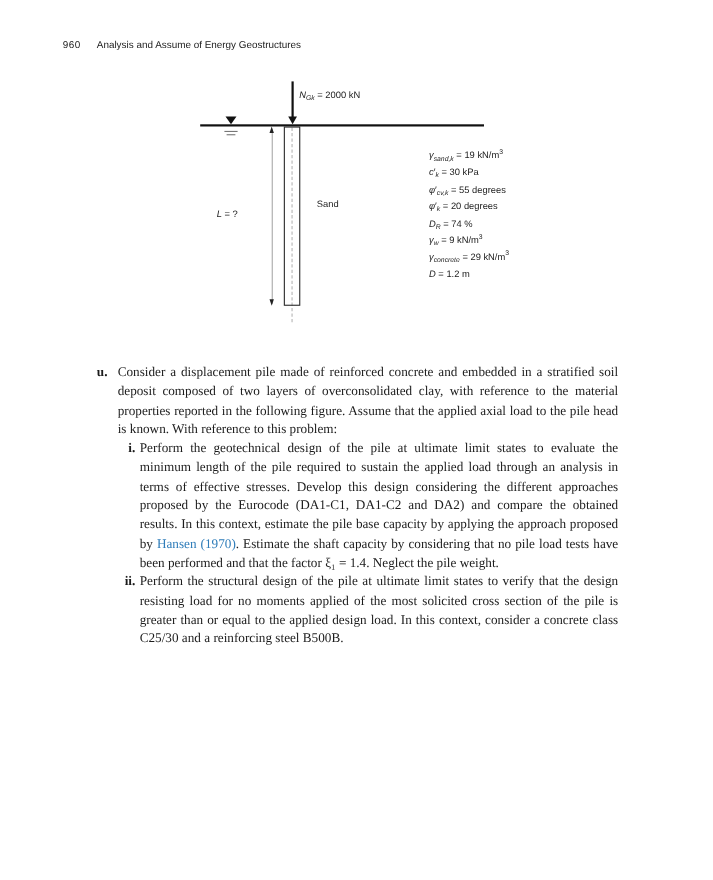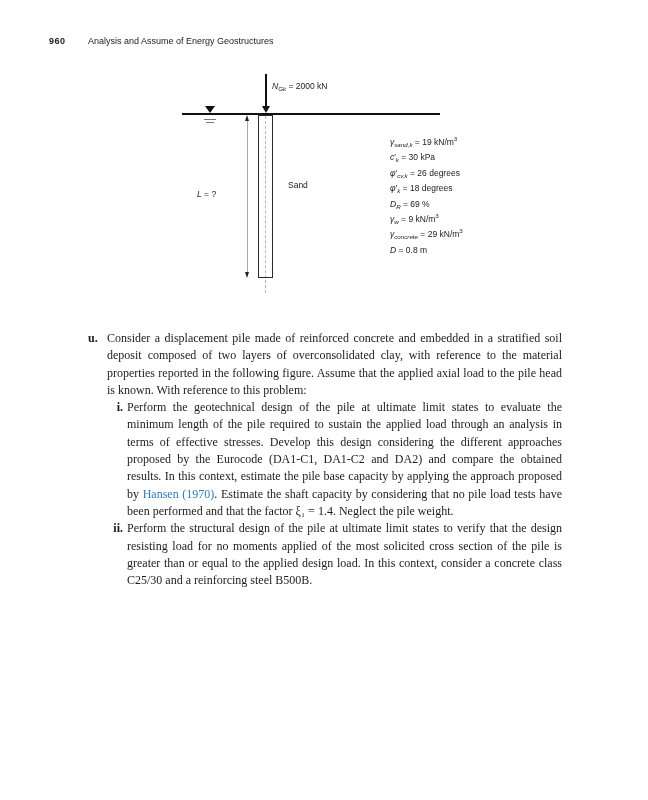--- a/index.html
+++ b/index.html
@@ -5,21 +5,21 @@
   html,body { margin:0; padding:0; }
   body {
     width:648px; height:800px; background:#ffffff;
     font-family:"Liberation Serif", serif;
     color:#1c1c1c; position:relative; overflow:hidden;
   }
 
   
   .header { position:absolute; top:36px; left:49px; width:560px;
     font-family:"Liberation Sans", sans-serif; font-size:9px; color:#222; }
-  .pageno { font-weight:bold; letter-spacing:0.5px; }
+  .pageno { font-weight:normal; letter-spacing:0.5px;margin-left:8px; }
   .runtitle { position:absolute; left:39px; top:0; }
 
   
   .fig { position:absolute; left:0; top:0; width:648px; height:310px;
     font-family:"Liberation Sans", sans-serif; font-size:8.5px; color:#222; }
   .load-line { position:absolute; left:265px; top:74px; width:2px; height:34px; background:#111; }
   .load-head { position:absolute; left:262px; top:106px; width:0; height:0;
     border-left:4px solid transparent; border-right:4px solid transparent; border-top:7px solid #111; }
   .load-label { position:absolute; left:272px; top:81px; white-space:nowrap; }
   .ground { position:absolute; left:182px; top:113px; width:258px; height:2px; background:#111; }
@@ -77,26 +77,26 @@
   <div class="dim-line"></div>
   <div class="dim-top"></div>
   <div class="dim-bot"></div>
   <div class="len-label"><span class="it">L</span><span> = ?</span></div>
 
   <div class="soil-label">Sand</div>
 
   <div class="props">
     <div class="prop-row"><span class="it">γ</span><span></span><span class="sub it">sand,k</span><span> = 19 kN/m</span><span class="sup">3</span></div>
     <div class="prop-row"><span class="it">c</span><span>′</span><span class="sub it">k</span><span> = 30 kPa</span><span class="sup"></span></div>
-    <div class="prop-row"><span class="it">φ</span><span>′</span><span class="sub it">cv,k</span><span> = 26 degrees</span><span class="sup"></span></div>
-    <div class="prop-row"><span class="it">φ</span><span>′</span><span class="sub it">k</span><span> = 18 degrees</span><span class="sup"></span></div>
-    <div class="prop-row"><span class="it">D</span><span></span><span class="sub it">R</span><span> = 69 %</span><span class="sup"></span></div>
+    <div class="prop-row"><span class="it">φ</span><span>′</span><span class="sub it">cv,k</span><span> = 55 degrees</span><span class="sup"></span></div>
+    <div class="prop-row"><span class="it">φ</span><span>′</span><span class="sub it">k</span><span> = 20 degrees</span><span class="sup"></span></div>
+    <div class="prop-row"><span class="it">D</span><span></span><span class="sub it">R</span><span> = 74 %</span><span class="sup"></span></div>
     <div class="prop-row"><span class="it">γ</span><span></span><span class="sub it">w</span><span> = 9 kN/m</span><span class="sup">3</span></div>
     <div class="prop-row"><span class="it">γ</span><span></span><span class="sub it">concrete</span><span> = 29 kN/m</span><span class="sup">3</span></div>
-    <div class="prop-row"><span class="it">D</span><span></span><span class="sub it"></span><span> = 0.8 m</span><span class="sup"></span></div>
+    <div class="prop-row"><span class="it">D</span><span></span><span class="sub it"></span><span> = 1.2 m</span><span class="sup"></span></div>
   </div>
 </div>
 
 <div class="textblock">
   <div class="para-u">
     <span class="marker-u">u.</span>
     <span>Consider a displacement pile made of reinforced concrete and embedded in a stratified soil deposit composed of two layers of overconsolidated clay, with reference to the material properties reported in the following figure. Assume that the applied axial load to the pile head is known. With reference to this problem:</span>
   </div>
   <div class="item">
     <span class="item-marker">i.</span>

